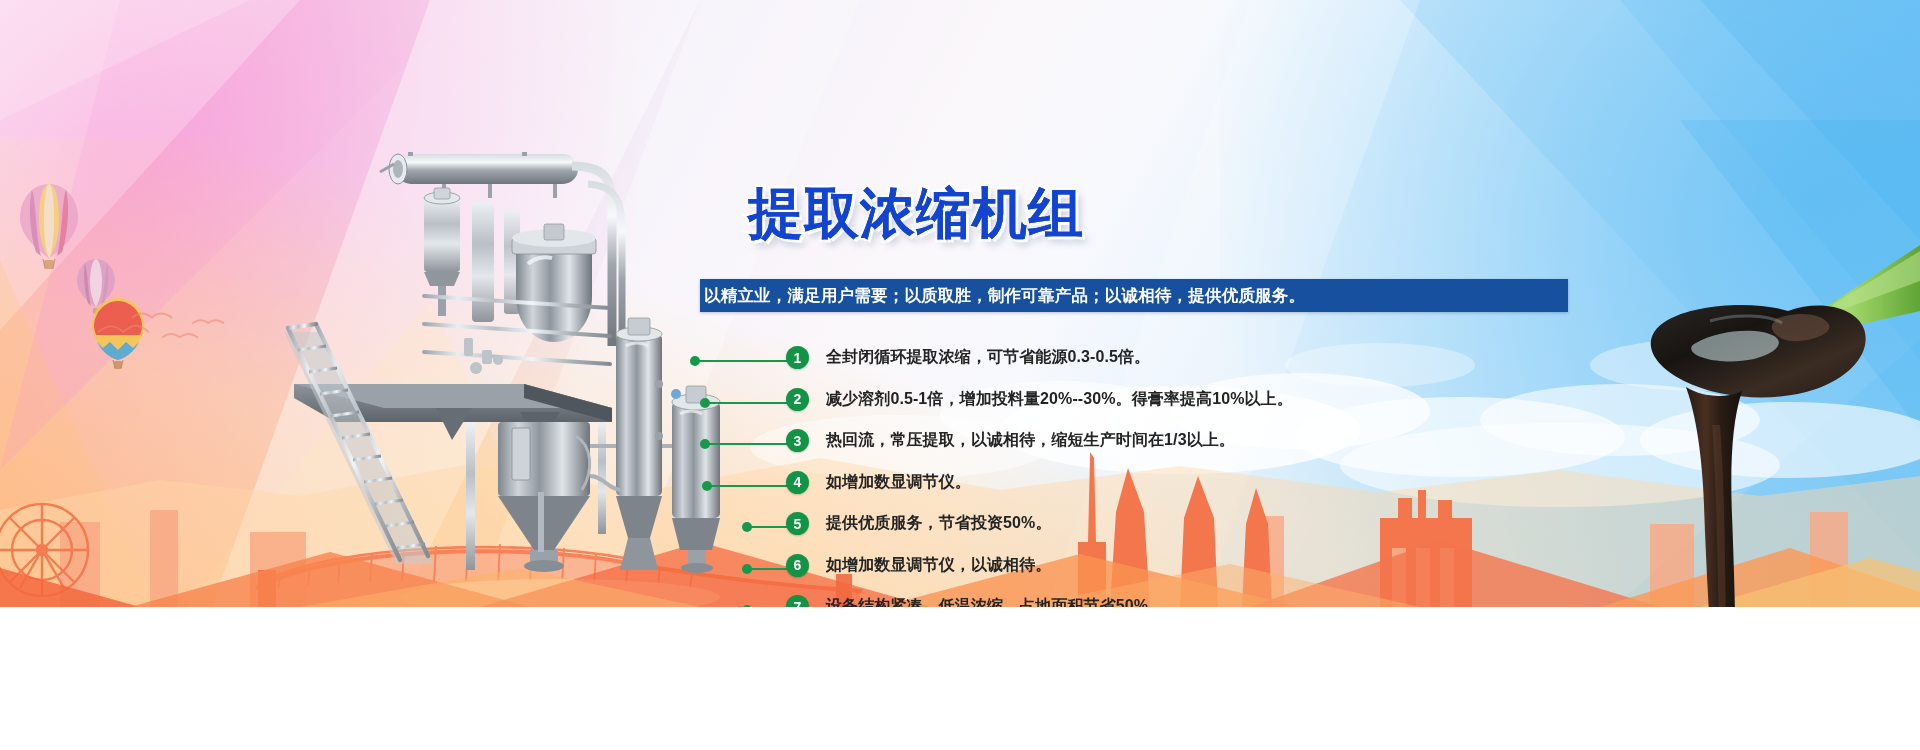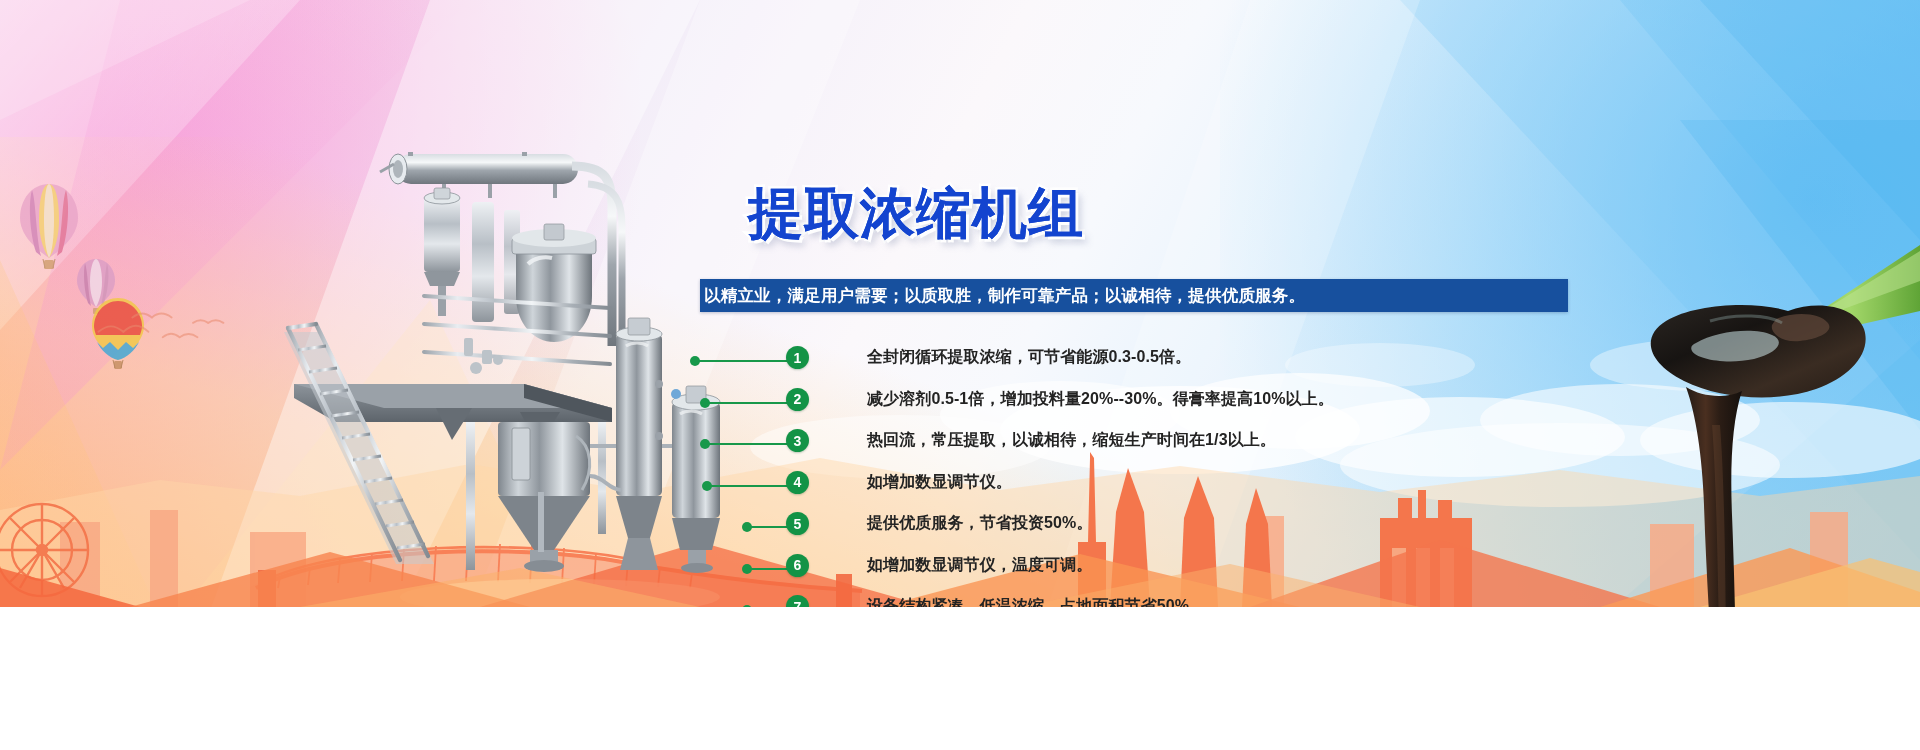--- a/index.html
+++ b/index.html
@@ -138,21 +138,20 @@
     display:flex; align-items:center; justify-content:center;
     line-height:1;
     box-shadow:0 1px 2px rgba(0,70,30,.25);
   }
   .feat-text{
     position:absolute; left:136px; top:1px;
     font-size:16px; font-weight:bold;
     color:#232323;
     white-space:nowrap;
     letter-spacing:.1px;
-    margin-left:41px;
   }
 </style>
 </head>
 <body>
 
 <div id="banner">
 
   <div class="bg-base"></div>
   <div class="bg-pinkwash"></div>
   <div class="bg-bluewash"></div>
@@ -620,21 +619,21 @@
       <span class="feat-dot" style="left:52px;"></span>
       <span class="feat-line" style="left:60px; width:40px;"></span>
       <span class="feat-badge">5</span>
       <span class="feat-text">提供优质服务，节省投资50%。</span>
     </div>
 
     <div class="feature">
       <span class="feat-dot" style="left:52px;"></span>
       <span class="feat-line" style="left:60px; width:40px;"></span>
       <span class="feat-badge">6</span>
-      <span class="feat-text">如增加数显调节仪，温度可调。</span>
+      <span class="feat-text">如增加数显调节仪，以诚相待。</span>
     </div>
 
     <div class="feature">
       <span class="feat-dot" style="left:52px;"></span>
       <span class="feat-line" style="left:60px; width:40px;"></span>
       <span class="feat-badge">7</span>
       <span class="feat-text">设备结构紧凑，低温浓缩，占地面积节省50%</span>
     </div>
 
   </div>

